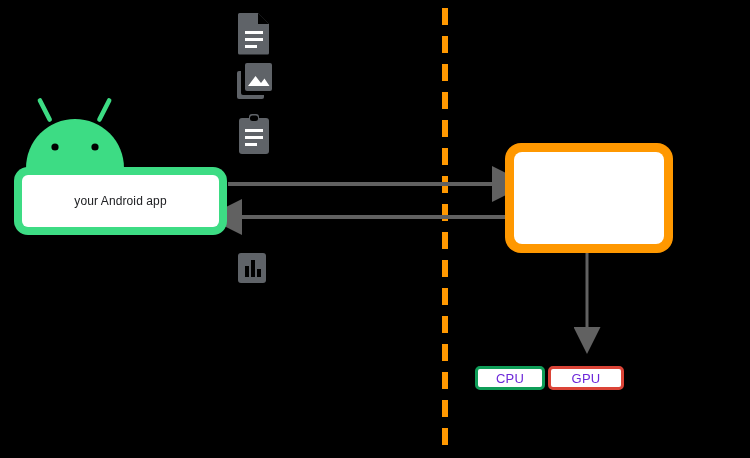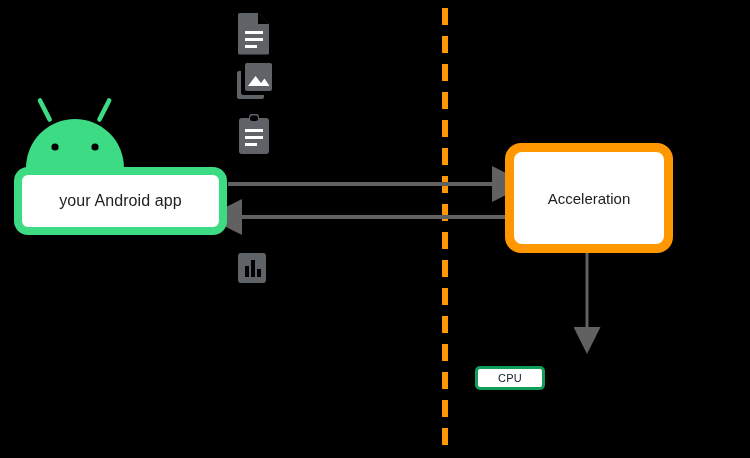--- a/index.html
+++ b/index.html
@@ -45,21 +45,21 @@
   .app-box-inner {
     width: 100%;
     height: 100%;
     background: #ffffff;
     border-radius: 6px;
     display: flex;
     align-items: center;
     justify-content: center;
   }
   .app-box-label {
-    font-size: 16px;
+    font-size: 12px;
     color: #202124;
     letter-spacing: .1px;
     white-space: nowrap;
   }
 
   
   .api-box {
     position: absolute;
     left: 505px;
     top: 143px;
@@ -129,22 +129,22 @@
     box-sizing: border-box;
     height: 24px;
     background: #ffffff;
     border-radius: 5px;
     display: flex;
     align-items: center;
     justify-content: center;
     z-index: 4;
   }
   .chip-label {
-    font-size: 11px;
-    color: #0f172a;
+    font-size: 13px;
+    color: #6d28d9;
     letter-spacing: .2px;
   }
   .chip-cpu {
     left: 475px;
     top: 366px;
     width: 70px;
     border: 3px solid #0f9d58;
   }
   .chip-gpu {
     left: 548px;
@@ -229,21 +229,23 @@
         <path d="M0,0 L9,4.5 L0,9 Z" fill="#616161"></path>
       </marker>
     </defs>
     <line x1="228" y1="184" x2="496" y2="184" stroke="#616161" stroke-width="4" marker-end="url(#ah-right)"></line>
     <line x1="508" y1="217" x2="238" y2="217" stroke="#616161" stroke-width="4" marker-end="url(#ah-left)"></line>
     <line x1="587" y1="253" x2="587" y2="330" stroke="#616161" stroke-width="3" marker-end="url(#ah-down)"></line>
   </svg>
 
   <div class="api-box">
     <div class="api-box-inner">
-      <span class="api-box-label">Acceleration</span>
     </div>
   </div>
 
   <div class="chip chip-cpu">
     <span class="chip-label">CPU</span>
   </div>
+  <div class="chip chip-gpu">
+    <span class="chip-label">GPU</span>
+  </div>
 
 </div>
 
 </body></html>

